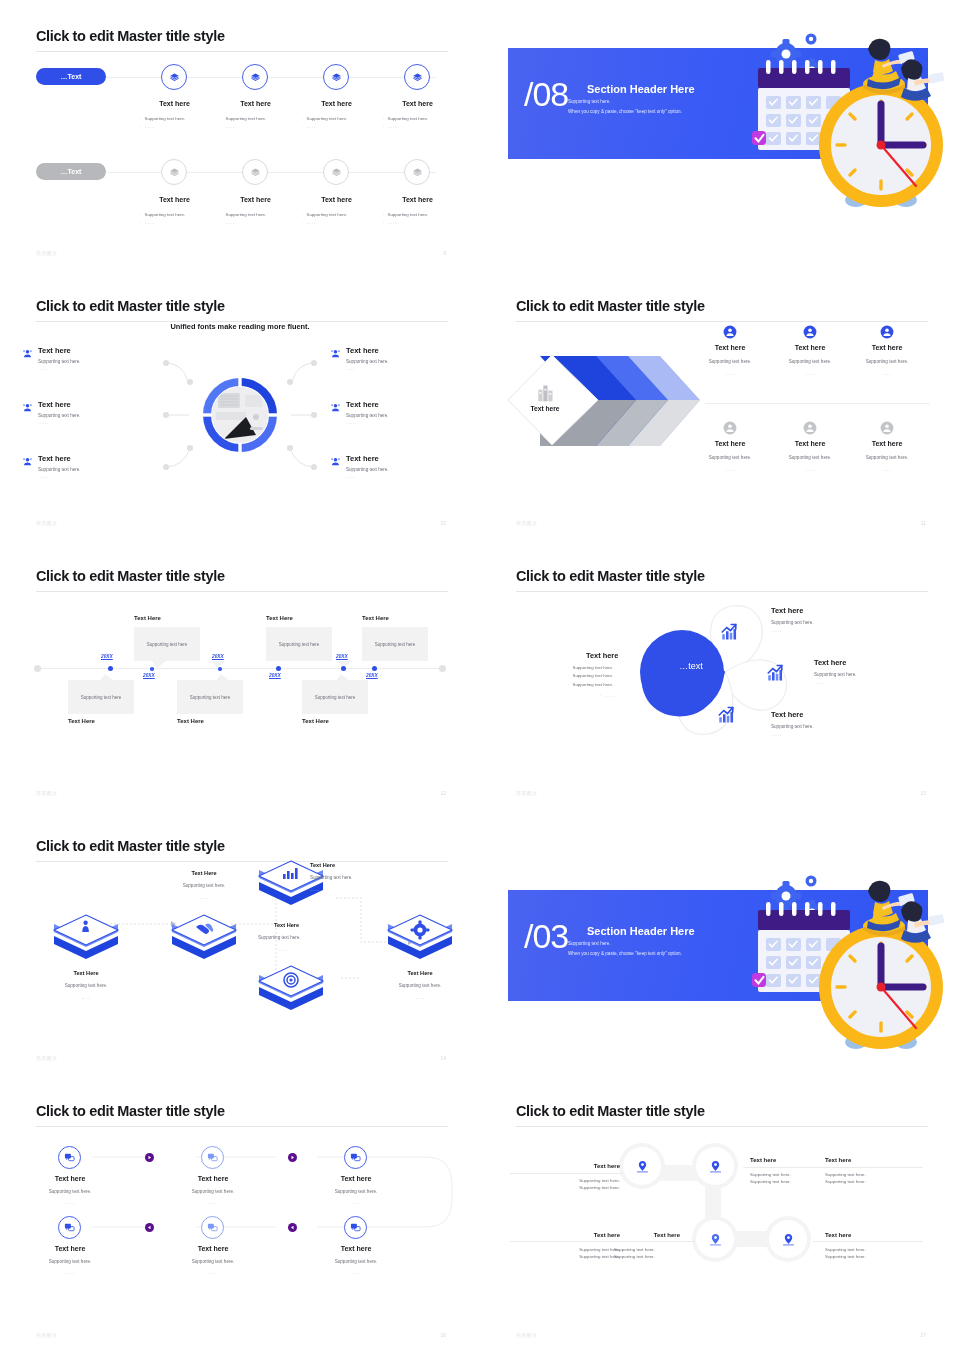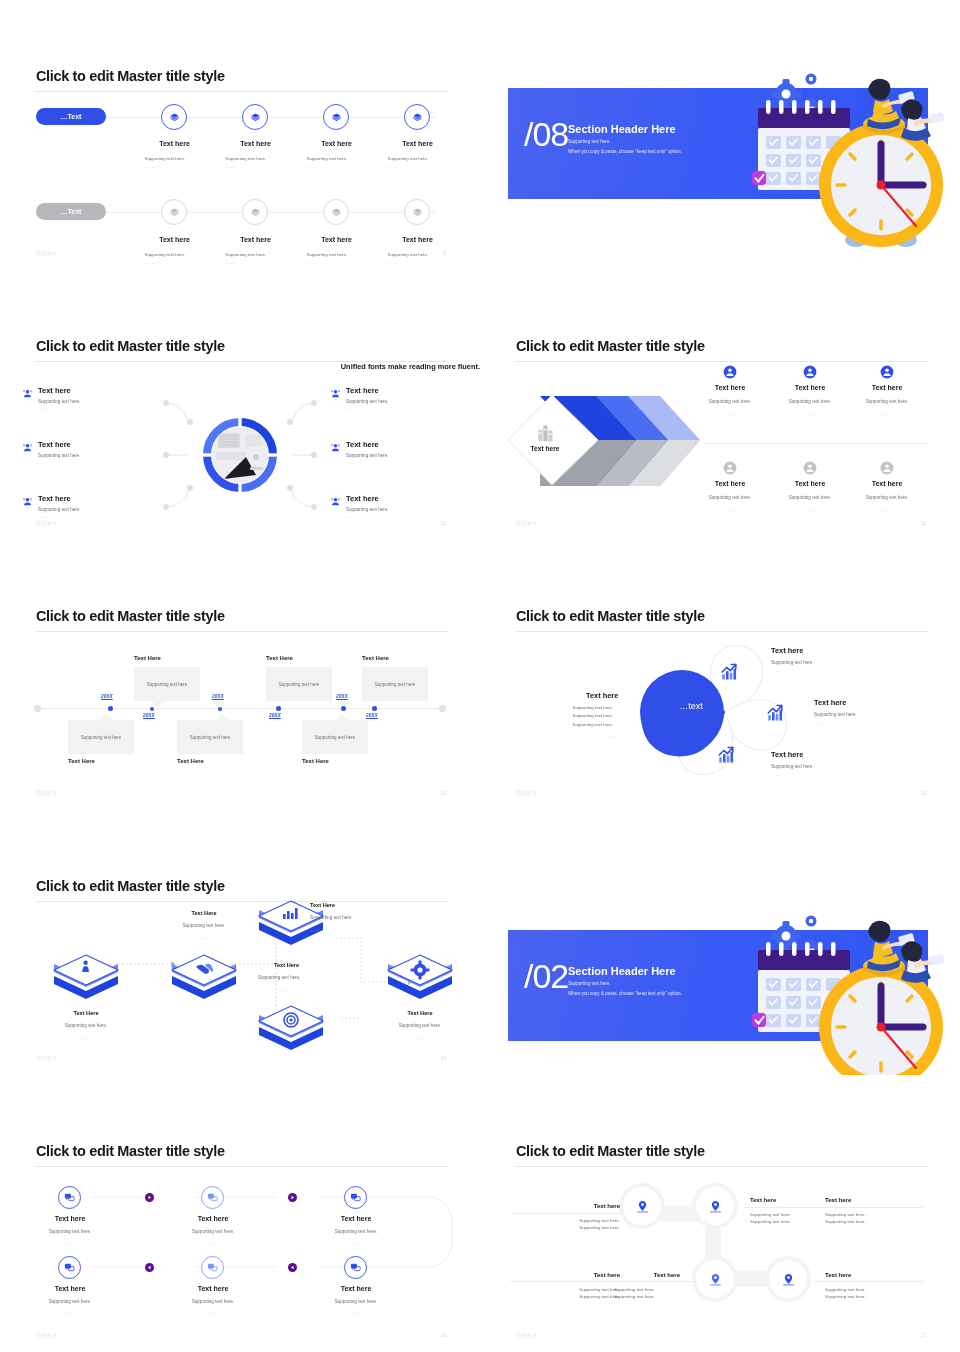--- a/index.html
+++ b/index.html
@@ -14,21 +14,20 @@
     width: 960px; height: 1352px;
     display: grid;
     grid-template-columns: 480px 480px;
     grid-template-rows: 270px 270px 270px 265px 277px;
   }
   .slide {
     position: relative;
     width: 480px;
     background: #fff;
     overflow: hidden;
-    margin-top: 40px;
   }
   .slide-inner { position: absolute; left: 0; top: 0; width: 480px; height: 100%; }
 
   
   .title {
     position: absolute; left: 36px; top: 28px;
     font-size: 14.5px; font-weight: bold; color: #16181c;
     letter-spacing: -0.35px; white-space: nowrap;
   }
   .title-rule {
@@ -66,21 +65,21 @@
 
   
   .sec-band {
     position: absolute; left: 28px; width: 420px; height: 111px;
     background: linear-gradient(100deg, #4a63f0 0%, #3a5bf5 45%, #3055f2 100%);
   }
   .sec-num {
     position: absolute; font-size: 34px; font-weight: 300; color: #fff;
     letter-spacing: -1px; font-family: "Liberation Sans", sans-serif;
   }
-  .sec-head { position: absolute; font-size: 11px; font-weight: bold; color: #fff; }
+  .sec-head { position: absolute; font-size: 11px; font-weight: bold; color: #fff; padding-left: 19px; }
   .sec-sub1 { position: absolute; font-size: 4.6px; color: #e2e7ff; }
   .sec-sub2 { position: absolute; font-size: 4.6px; color: #e2e7ff; }
 
   
   .leaf-title { font-size: 7.5px; font-weight: bold; color: #14161a; }
   .centerpiece {
     position: absolute; width: 78px; height: 78px; border-radius: 50%;
   }
   .photo-core {
     position: absolute; left: 11px; top: 11px; width: 56px; height: 56px;
@@ -360,21 +359,21 @@
           <rect x="190" y="57" width="15" height="9" rx="1.5" fill="#e9eefb" transform="rotate(-12 190 57)"></rect>
         </g>
       </svg>
     </div>
   </div>
 
   <div class="slide">
     <div class="slide-inner">
       <div class="title">Click to edit Master title style</div>
       <div class="title-rule"></div>
-      <div style="position:absolute;left:0;top:52px;width:480px;text-align:right;font-size:7.4px;font-weight:bold;color:#17191d;">Unified fonts make reading more fluent.</div>
+      <div style="position:absolute;left:0;top:52px;width:480px;text-align:center;font-size:7.4px;font-weight:bold;color:#17191d;">Unified fonts make reading more fluent.</div>
 
       <svg style="position:absolute;left:150px;top:80px;" width="180" height="125">
         <g stroke="#e4e4e6" stroke-width="1" fill="none">
           <path d="M16 13 q16 0 22 18"></path>
             <path d="M16 65 h23"></path>
             <path d="M16 117 q16 0 24 -18"></path>
           <path d="M164 13 q-16 0 -22 18"></path>
             <path d="M164 65 h-23"></path>
             <path d="M164 117 q-16 0 -24 -18"></path>
         </g>
@@ -831,21 +830,21 @@
       <div class="iso-dot" style="left:380px;top:185px;width:80px;text-align:center;">... ...</div>
 
       <div class="footer-mark">亮亮图文</div>
       <div class="page-no">14</div>
     </div>
   </div>
 
   <div class="slide">
     <div class="slide-inner">
       <div class="sec-band" style="top:80px;"></div>
-      <div class="sec-num" style="left:44px;top:107px;">/02</div>
+      <div class="sec-num" style="left:44px;top:107px;">/03</div>
       <div class="sec-head" style="left:88px;top:115px;">Section Header Here</div>
       <div class="sec-sub1" style="left:88px;top:131px;">Supporting text here.</div>
       <div class="sec-sub2" style="left:88px;top:141px;">When you copy &amp; paste, choose "keep text only" option.</div>
 
       <svg style="position:absolute;left:258px;top:50px;" width="212" height="196" viewBox="0 0 212 196">
         <g fill="#3f64ef">
           <circle cx="48" cy="36" r="11"></circle>
             <circle cx="48" cy="36" r="4.5" fill="#fff"></circle>
           <rect x="44.5" y="21" width="7" height="6" rx="1.5"></rect>
             <rect x="44.5" y="45" width="7" height="6" rx="1.5"></rect>

